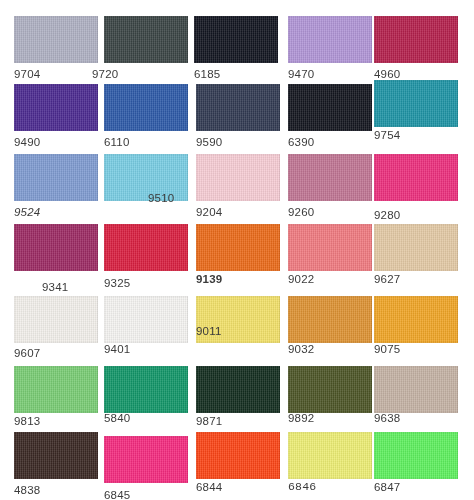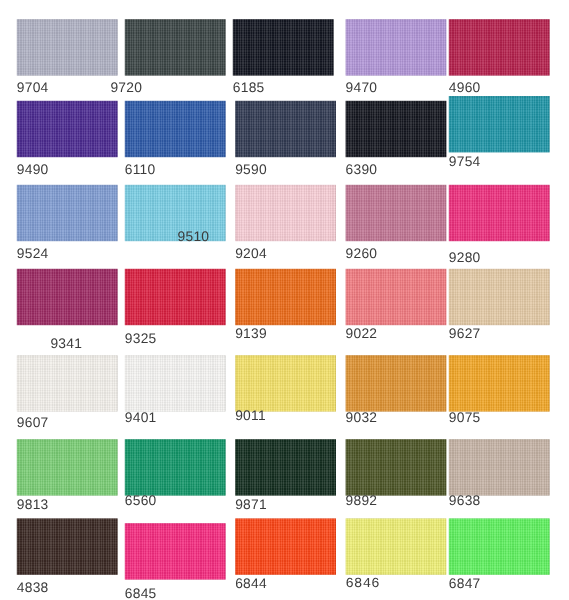--- a/index.html
+++ b/index.html
@@ -95,21 +95,21 @@
     <div class="swatch-cell" style="left: 0px; top: 0px;">
       <div class="swatch-chip" title="9599" style="left: 288px; top: 84px; width: 84px; height: 47px; background-color: rgb(20, 22, 31);"></div>
       <div class="swatch-label" style="left: 288px; top: 136px;">6390</div>
     </div>
     <div class="swatch-cell" style="left: 0px; top: 0px;">
       <div class="swatch-chip" title="9754" style="left: 374px; top: 80px; width: 84px; height: 47px; background-color: rgb(30, 148, 165);"></div>
       <div class="swatch-label" style="left: 374px; top: 129px;">9754</div>
     </div>
     <div class="swatch-cell" style="left: 0px; top: 0px;">
       <div class="swatch-chip" title="9524" style="left: 14px; top: 154px; width: 84px; height: 47px; background-color: rgb(127, 155, 209);"></div>
-      <div class="swatch-label" style="left: 14px; top: 206px;">9524</div>
+      <div class="swatch-label" style="left: 14px; top: 206px; font-style: italic;">9524</div>
     </div>
     <div class="swatch-cell" style="left: 0px; top: 0px;">
       <div class="swatch-chip" title="9510" style="left: 104px; top: 154px; width: 84px; height: 47px; background-color: rgb(121, 205, 227);"></div>
       <div class="swatch-label" style="left: 104px; top: 192px; margin-left: 44px;">9510</div>
     </div>
     <div class="swatch-cell" style="left: 0px; top: 0px;">
       <div class="swatch-chip" title="9204" style="left: 196px; top: 154px; width: 84px; height: 47px; background-color: rgb(246, 204, 212);"></div>
       <div class="swatch-label" style="left: 196px; top: 206px;">9204</div>
     </div>
     <div class="swatch-cell" style="left: 0px; top: 0px;">
@@ -123,57 +123,57 @@
     <div class="swatch-cell" style="left: 0px; top: 0px;">
       <div class="swatch-chip" title="9341" style="left: 14px; top: 224px; width: 84px; height: 47px; background-color: rgb(156, 42, 99);"></div>
       <div class="swatch-label" style="left: 6px; top: 281px; margin-left: 36px;">9341</div>
     </div>
     <div class="swatch-cell" style="left: 0px; top: 0px;">
       <div class="swatch-chip" title="9325" style="left: 104px; top: 224px; width: 84px; height: 47px; background-color: rgb(217, 31, 64);"></div>
       <div class="swatch-label" style="left: 104px; top: 277px;">9325</div>
     </div>
     <div class="swatch-cell" style="left: 0px; top: 0px;">
       <div class="swatch-chip" title="9139" style="left: 196px; top: 224px; width: 84px; height: 47px; background-color: rgb(234, 106, 25);"></div>
-      <div class="swatch-label" style="left: 196px; top: 273px;">9139</div>
+      <div class="swatch-label" style="left: 196px; top: 273px; font-weight: bold;">9139</div>
     </div>
     <div class="swatch-cell" style="left: 0px; top: 0px;">
       <div class="swatch-chip" title="9022" style="left: 288px; top: 224px; width: 84px; height: 47px; background-color: rgb(240, 122, 128);"></div>
       <div class="swatch-label" style="left: 288px; top: 273px;">9022</div>
     </div>
     <div class="swatch-cell" style="left: 0px; top: 0px;">
       <div class="swatch-chip" title="9627" style="left: 374px; top: 224px; width: 84px; height: 47px; background-color: rgb(227, 201, 165);"></div>
       <div class="swatch-label" style="left: 374px; top: 273px;">9627</div>
     </div>
     <div class="swatch-cell" style="left: 0px; top: 0px;">
       <div class="swatch-chip" title="9607" style="left: 14px; top: 296px; width: 84px; height: 47px; background-color: rgb(242, 239, 234);"></div>
       <div class="swatch-label" style="left: 14px; top: 347px;">9607</div>
     </div>
     <div class="swatch-cell" style="left: 0px; top: 0px;">
       <div class="swatch-chip" title="9401" style="left: 104px; top: 296px; width: 84px; height: 47px; background-color: rgb(244, 243, 241);"></div>
       <div class="swatch-label" style="left: 104px; top: 343px;">9401</div>
     </div>
     <div class="swatch-cell" style="left: 0px; top: 0px;">
       <div class="swatch-chip" title="9011" style="left: 196px; top: 296px; width: 84px; height: 47px; background-color: rgb(242, 224, 105);"></div>
-      <div class="swatch-label" style="left: 196px; top: 341px;">9011</div>
+      <div class="swatch-label" style="left: 196px; top: 325px;">9011</div>
     </div>
     <div class="swatch-cell" style="left: 0px; top: 0px;">
       <div class="swatch-chip" title="9032" style="left: 288px; top: 296px; width: 84px; height: 47px; background-color: rgb(221, 146, 51);"></div>
       <div class="swatch-label" style="left: 288px; top: 343px;">9032</div>
     </div>
     <div class="swatch-cell" style="left: 0px; top: 0px;">
       <div class="swatch-chip" title="9075" style="left: 374px; top: 296px; width: 84px; height: 47px; background-color: rgb(240, 165, 38);"></div>
       <div class="swatch-label" style="left: 374px; top: 343px;">9075</div>
     </div>
     <div class="swatch-cell" style="left: 0px; top: 0px;">
       <div class="swatch-chip" title="9813" style="left: 14px; top: 366px; width: 84px; height: 47px; background-color: rgb(121, 204, 116);"></div>
       <div class="swatch-label" style="left: 14px; top: 415px;">9813</div>
     </div>
     <div class="swatch-cell" style="left: 0px; top: 0px;">
       <div class="swatch-chip" title="9850" style="left: 104px; top: 366px; width: 84px; height: 47px; background-color: rgb(18, 150, 104);"></div>
-      <div class="swatch-label" style="left: 104px; top: 412px;">6560</div>
+      <div class="swatch-label" style="left: 104px; top: 412px;">5840</div>
     </div>
     <div class="swatch-cell" style="left: 0px; top: 0px;">
       <div class="swatch-chip" title="9871" style="left: 196px; top: 366px; width: 84px; height: 47px; background-color: rgb(19, 45, 31);"></div>
       <div class="swatch-label" style="left: 196px; top: 415px;">9871</div>
     </div>
     <div class="swatch-cell" style="left: 0px; top: 0px;">
       <div class="swatch-chip" title="9892" style="left: 288px; top: 366px; width: 84px; height: 47px; background-color: rgb(76, 85, 38);"></div>
       <div class="swatch-label" style="left: 288px; top: 412px;">9892</div>
     </div>
     <div class="swatch-cell" style="left: 0px; top: 0px;">

